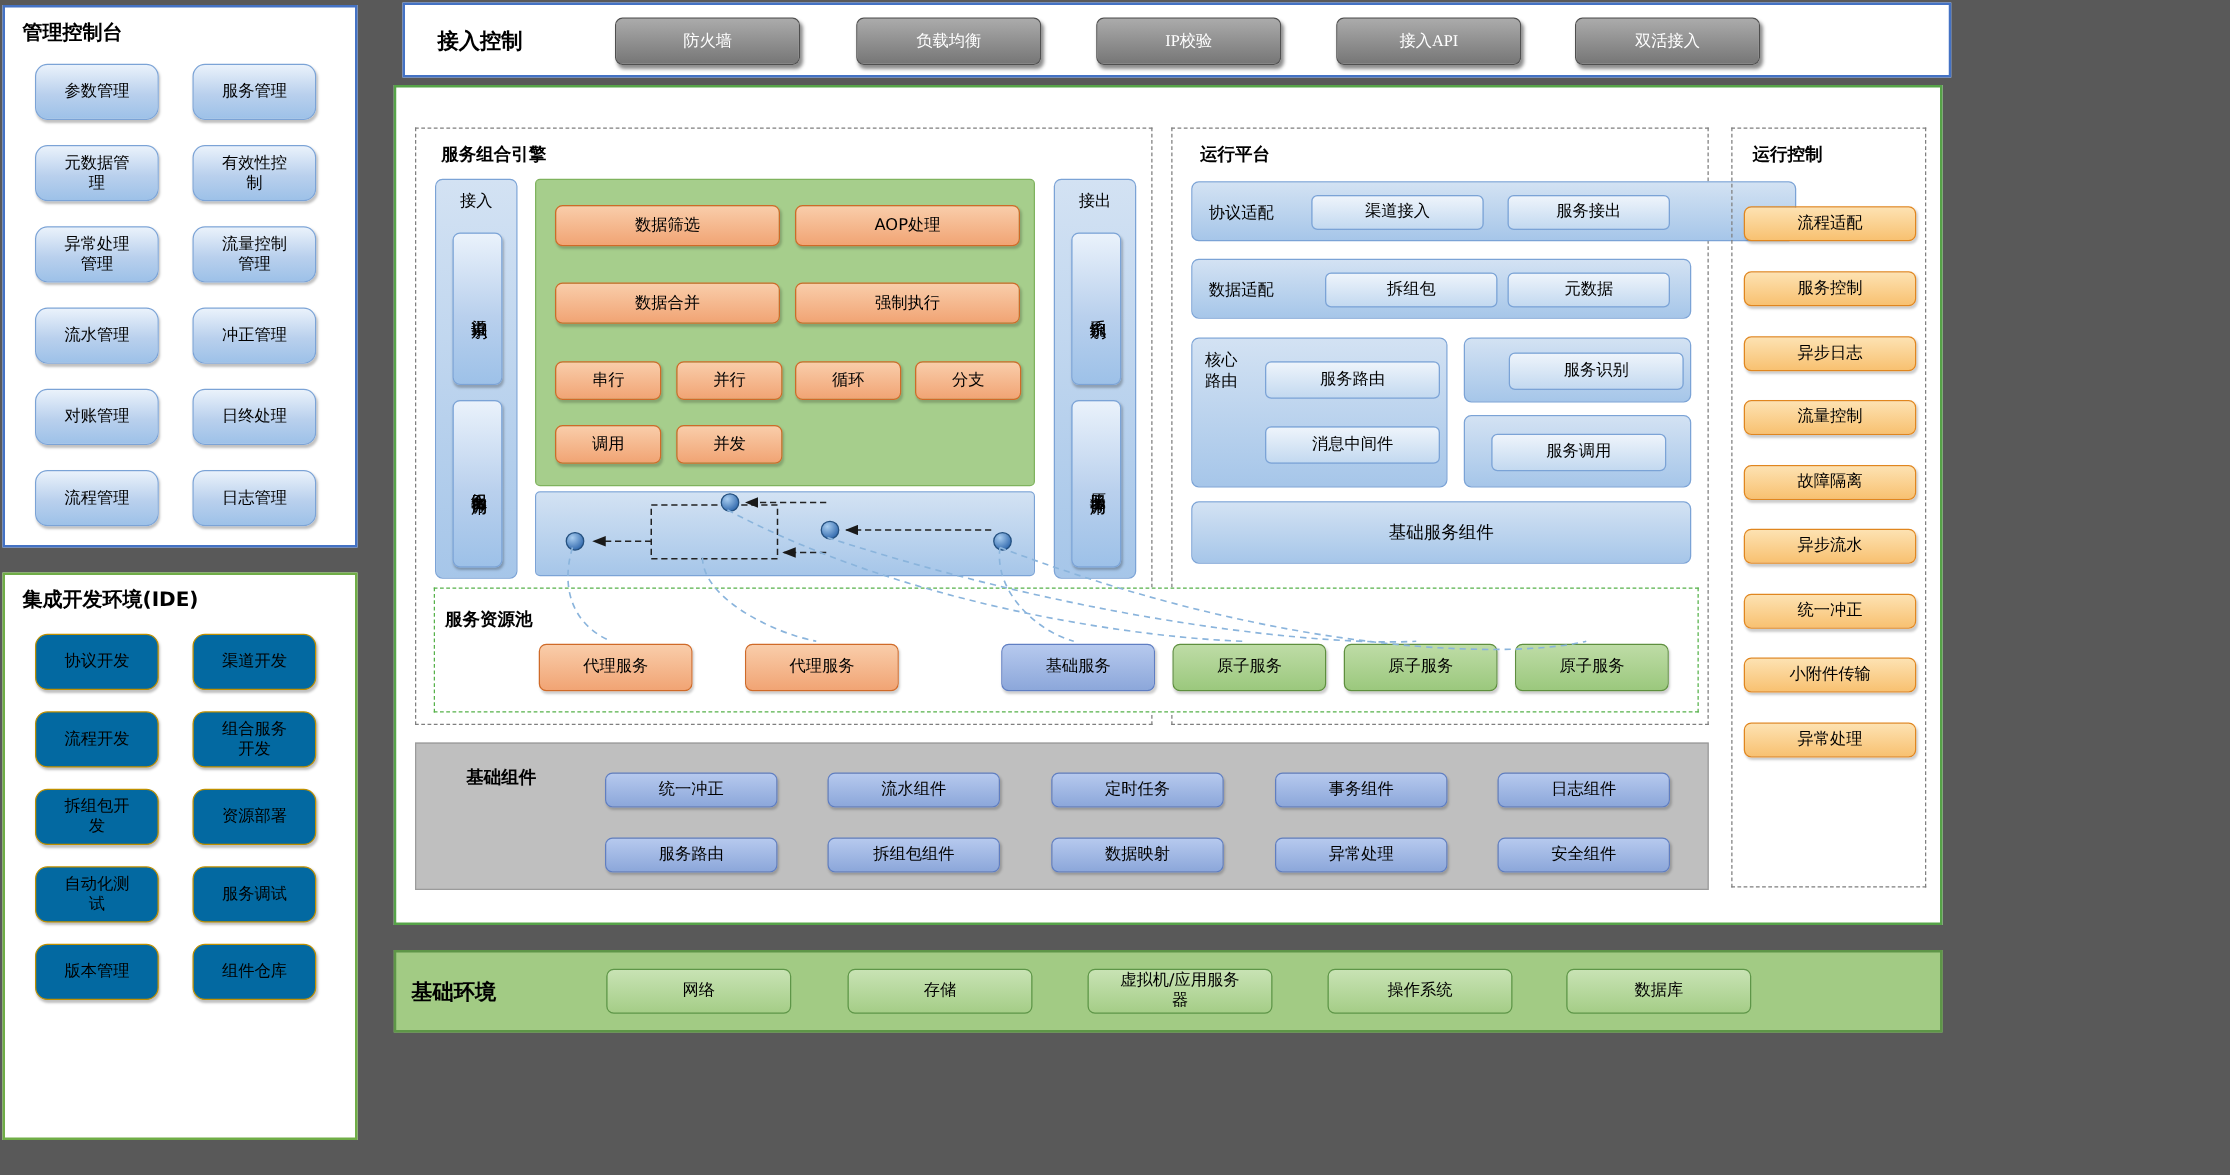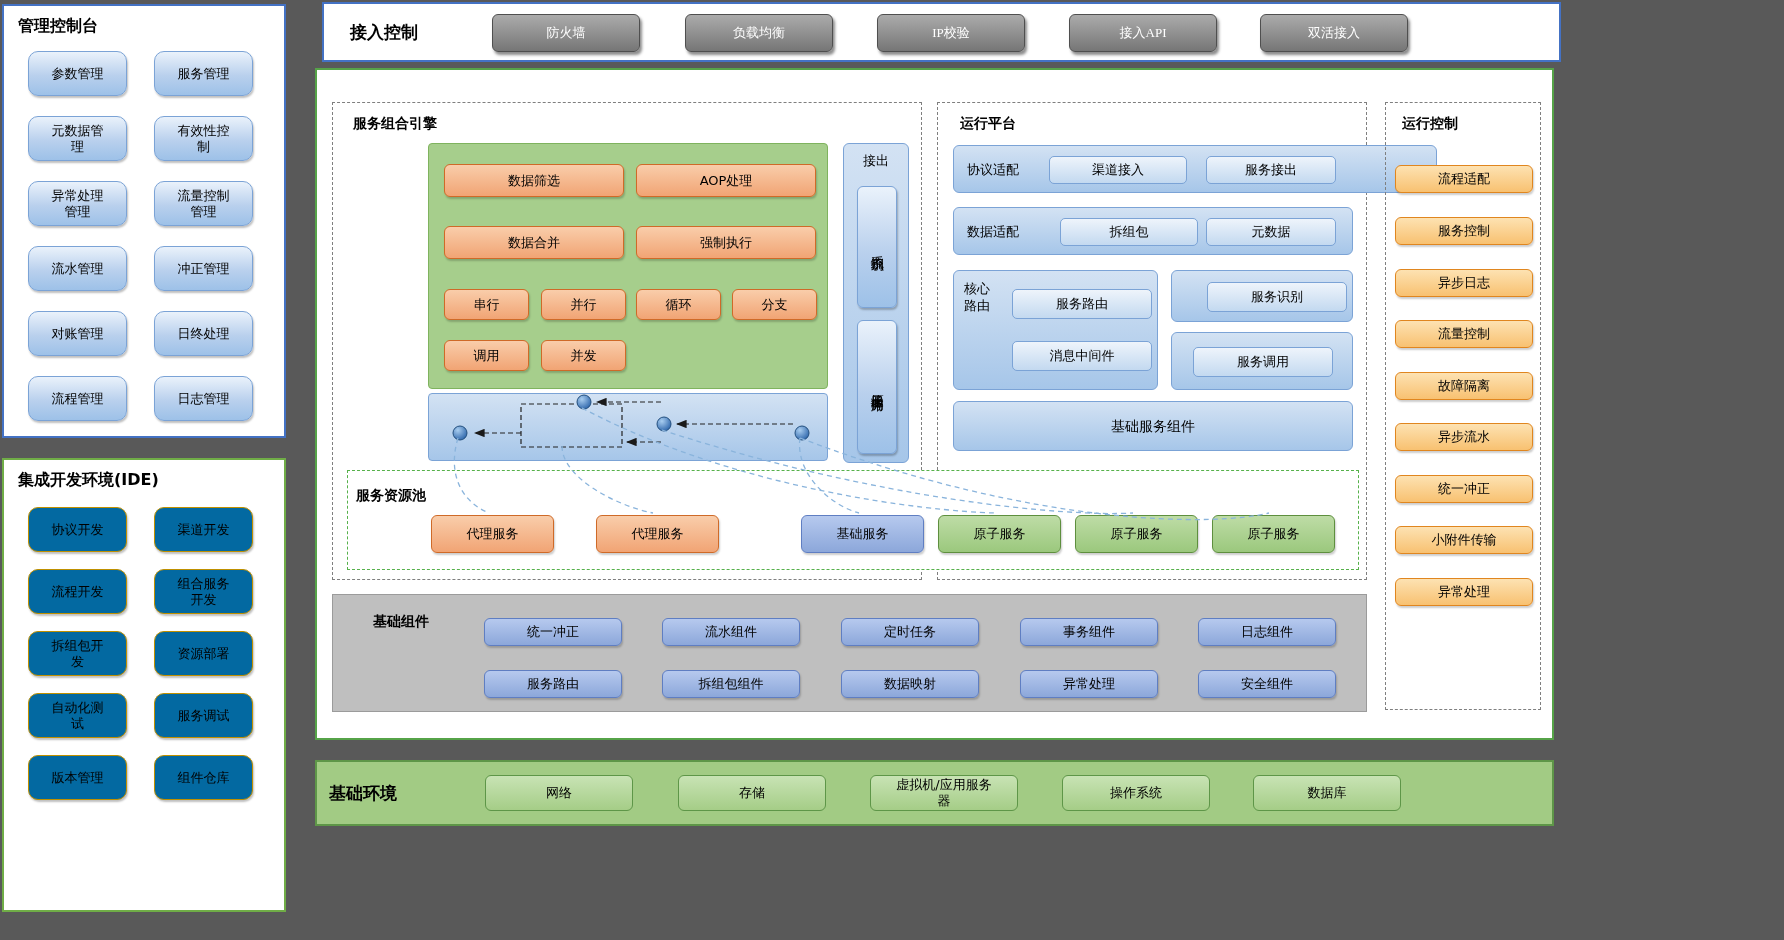--- a/index.html
+++ b/index.html
@@ -85,20 +85,25 @@
     <div class="btn btn-gray abs" style="left:553px;top:10px;width:148px;height:38px;">IP校验</div>
     <div class="btn btn-gray abs" style="left:745px;top:10px;width:148px;height:38px;">接入API</div>
     <div class="btn btn-gray abs" style="left:936px;top:10px;width:148px;height:38px;">双活接入</div>
   </div>
 
   <div class="box" style="left:315px;top:68px;width:1239px;height:672px;border:2px solid #56a348;">
 
     <div class="abs dashed-gray" style="left:15px;top:32px;width:590px;height:478px;">
       <div class="abs sec-label" style="left:20px;top:12px;">服务组合引擎</div>
 
+      <div class="abs panel-blue" style="left:15px;top:40px;width:66px;height:320px;">
+        <div style="text-align:center;font-size:13px;padding-top:8px;">接入</div>
+        <div class="btn btn-mgmt v-btn abs" style="left:13px;top:42px;width:40px;height:122px;padding:6px 2px;border-radius:6px;">渠道识别</div>
+        <div class="btn btn-mgmt v-btn abs" style="left:13px;top:176px;width:40px;height:134px;padding:6px 2px;border-radius:6px;">组合服务调用</div>
+      </div>
 
       <div class="abs" style="left:95px;top:40px;width:400px;height:246px;background:#a6ce8c;border:1px solid #7fb35e;border-radius:4px;">
         <div class="btn btn-orange abs" style="left:15px;top:20px;width:180px;height:33px;">数据筛选</div>
         <div class="btn btn-orange abs" style="left:207px;top:20px;width:180px;height:33px;">AOP处理</div>
         <div class="btn btn-orange abs" style="left:15px;top:82px;width:180px;height:33px;">数据合并</div>
         <div class="btn btn-orange abs" style="left:207px;top:82px;width:180px;height:33px;">强制执行</div>
         <div class="btn btn-orange abs" style="left:15px;top:145px;width:85px;height:31px;">串行</div>
         <div class="btn btn-orange abs" style="left:112px;top:145px;width:85px;height:31px;">并行</div>
         <div class="btn btn-orange abs" style="left:207px;top:145px;width:85px;height:31px;">循环</div>
         <div class="btn btn-orange abs" style="left:303px;top:145px;width:85px;height:31px;">分支</div>

